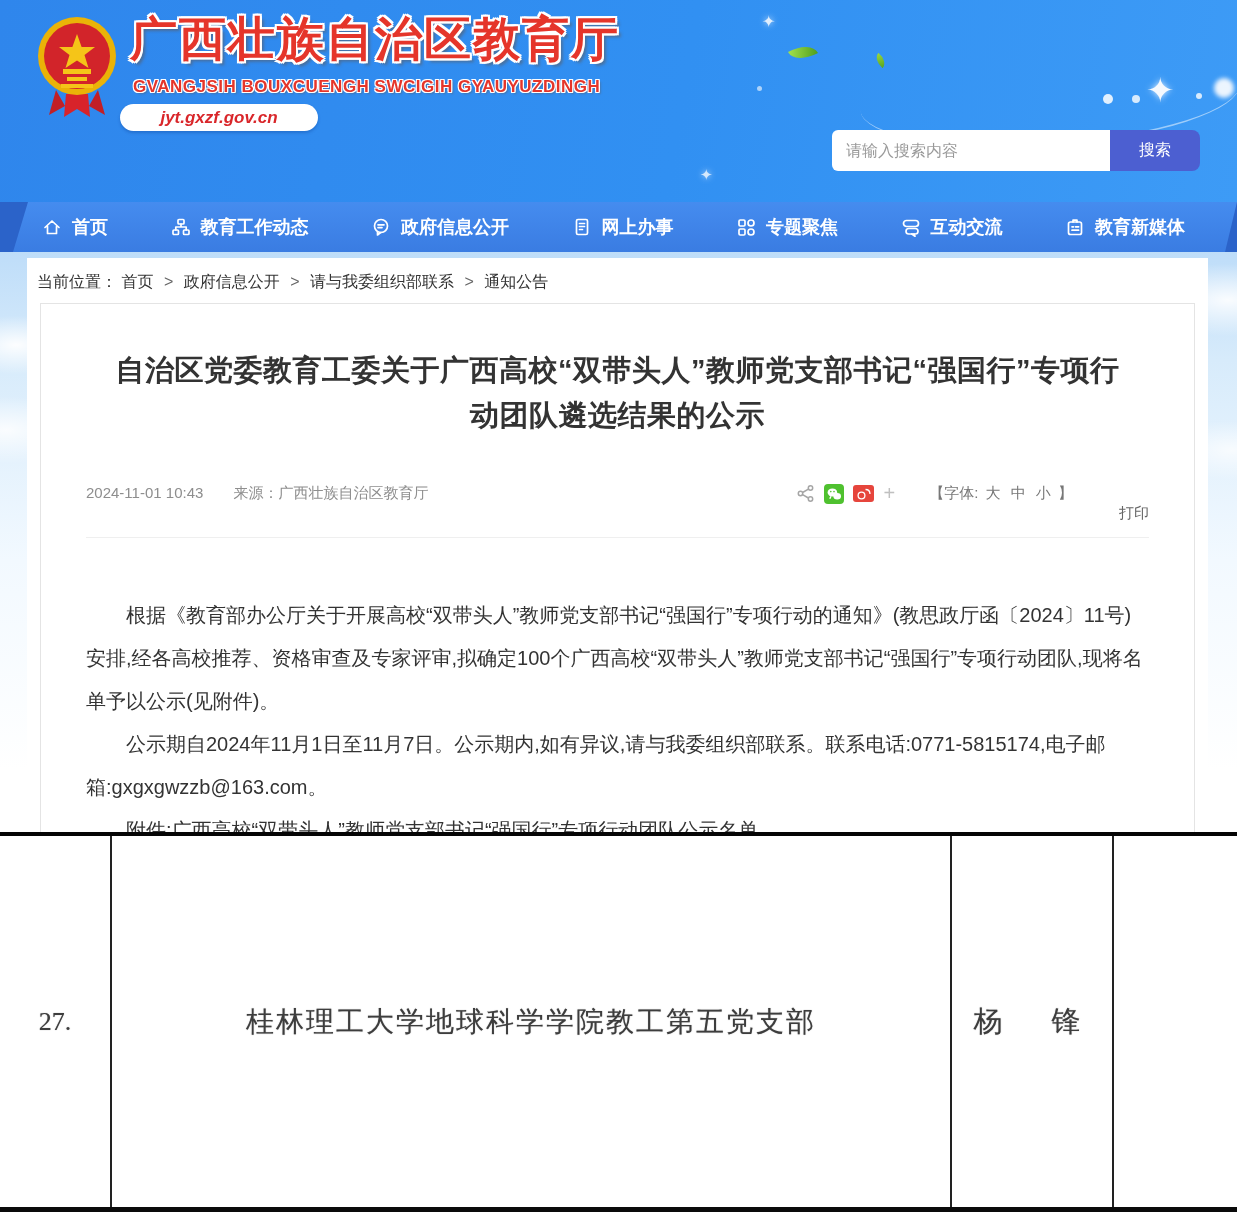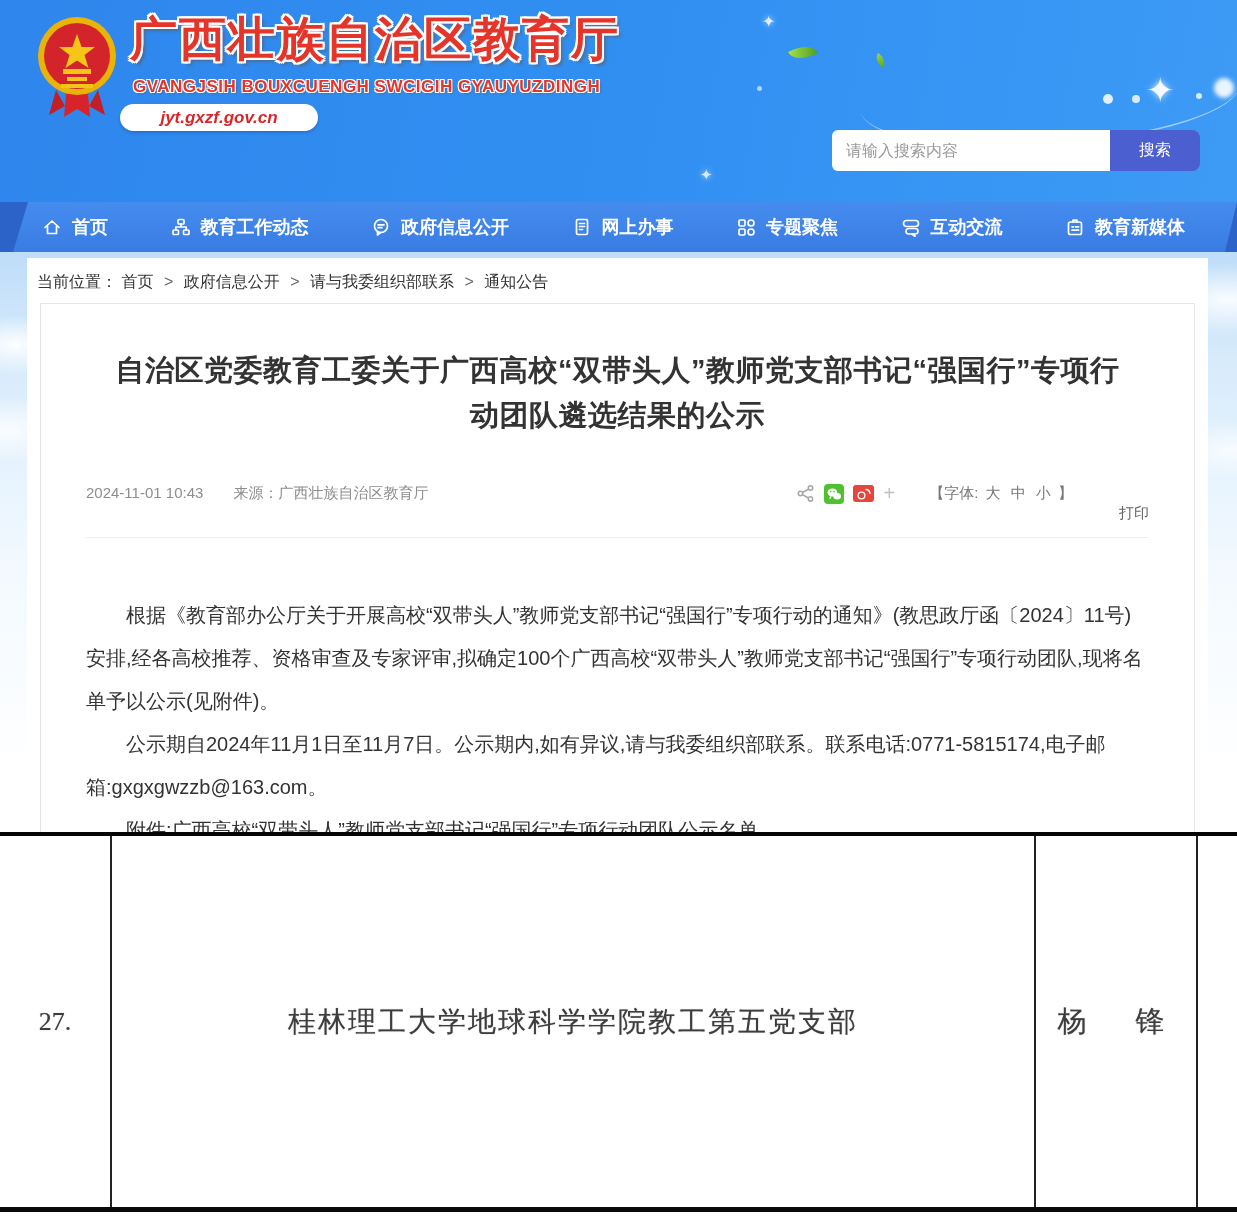--- a/index.html
+++ b/index.html
@@ -74,21 +74,21 @@
   .print { color:#666; cursor:pointer;margin-top:40px; }
   .article-body { margin:56px 45px 0; font-size:20px; line-height:43px; color:#333; }
   .article-body p { text-indent:2em; margin:0; }
 
   
   .scan { position:absolute; left:0; top:832px; width:1237px; height:380px; background:#fff;
     border-top:4px solid #050505; border-bottom:5px solid #0a0a0a; display:flex;
     font-family:"Liberation Serif","DejaVu Serif",serif; color:#3d3d3d; }
   .scan-col { display:flex; align-items:center; justify-content:center; }
   .c1 { width:112px; border-right:2px solid #222; }
-  .c2 { width:924px; border-right:2px solid #222; }
+  .c2 { width:840px; border-right:2px solid #222; }
   .c3 { width:162px; border-right:2px solid #222; }
   .c4 { flex:1; }
   .scan-num { font-size:26px; text-shadow:0 0 1px rgba(60,60,60,.55); }
   .scan-branch { font-size:28px; letter-spacing:2px; text-shadow:0 0 1px rgba(60,60,60,.55); }
   .scan-name { font-size:29px; letter-spacing:10px; text-shadow:0 0 1px rgba(60,60,60,.55); }
 </style>
 </head>
 <body>
 
 <div class="page">

